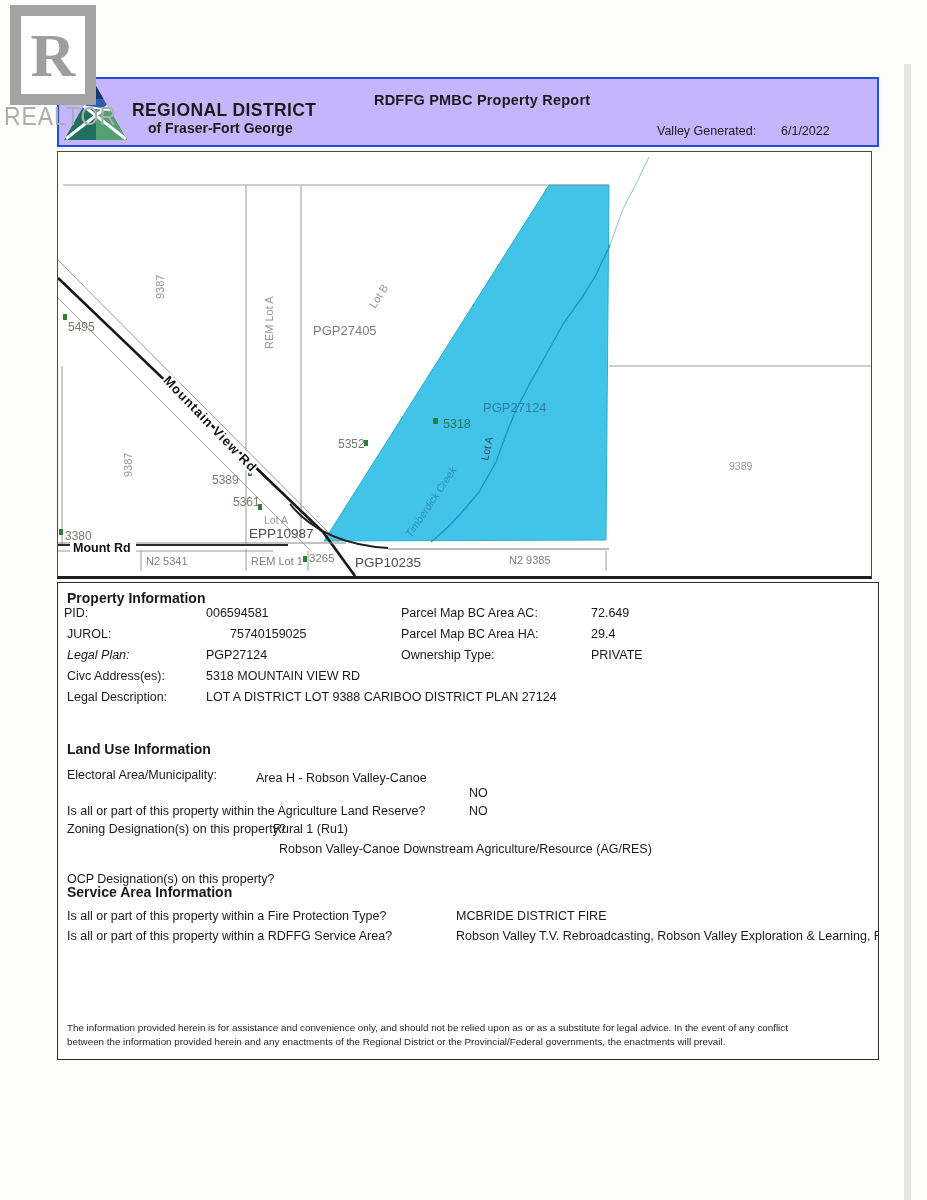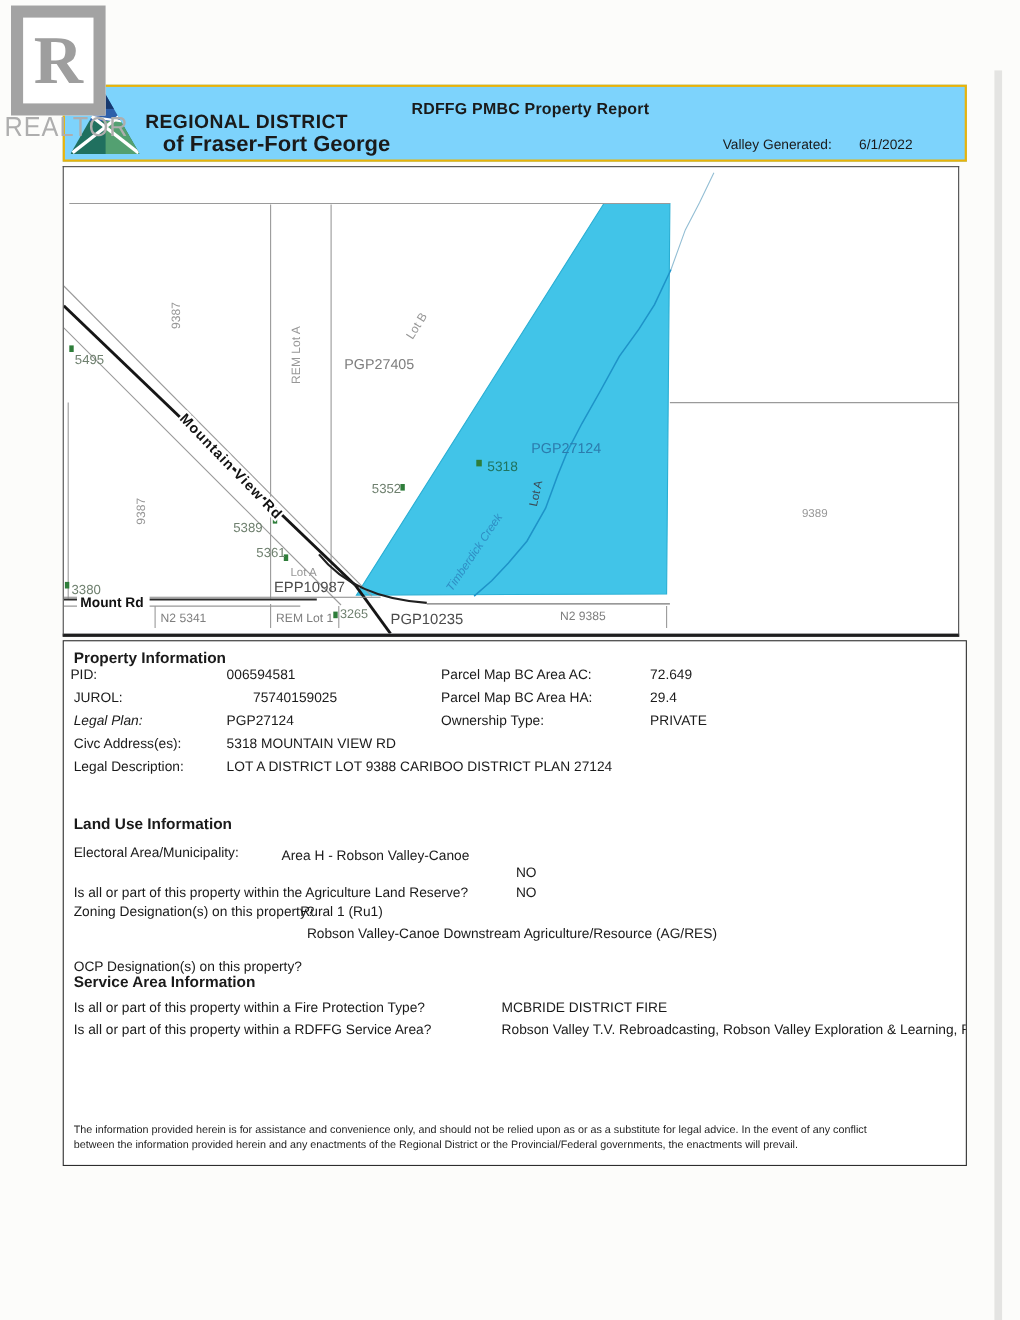--- a/index.html
+++ b/index.html
@@ -19,21 +19,21 @@
   }
   .wm-r{font-family:"Liberation Serif",serif;font-weight:bold;font-size:62px;color:#9e9e9e;line-height:1;}
   .wm-word{
     position:absolute;left:4px;top:102px;font-size:25px;color:#aeaeae;
     letter-spacing:1px;transform:scaleX(.92);transform-origin:left;
   }
 
   
   .hdr{
     position:absolute;left:57px;top:77px;width:818px;height:66px;
-    background:#7dd3fc;border:2px solid #eab308;z-index:10;
+    background:#c4b5fd;border:2px solid #1d4ed8;z-index:10;
   }
   .logo{position:absolute;left:5px;top:6px;width:63px;height:55px;z-index:60;}
   .logo .tri{
     position:absolute;inset:0;
     clip-path:polygon(50% 0,0 100%,100% 100%);
     background:linear-gradient(180deg,#2e5fa9 0%,#2e5fa9 46%,#20705f 46%,#20705f 100%);
   }
   .logo .tri .rgt{
     position:absolute;left:50%;top:46%;right:0;bottom:0;background:#53a071;
   }
@@ -43,21 +43,21 @@
   }
   .logo .tri .s1,.logo .tri .s2{
     position:absolute;left:-10%;top:52%;width:120%;height:3px;background:#fff;
   }
   .logo .tri .s1{transform:rotate(38deg);}
   .logo .tri .s2{transform:rotate(-38deg);}
   .logo .tri .s3{
     position:absolute;left:18%;top:40%;width:64%;height:2px;background:#fff;transform:rotate(8deg);
   }
   .org1{position:absolute;left:73px;top:21px;font-size:17.5px;font-weight:bold;letter-spacing:.4px;}
-  .org2{position:absolute;left:89px;top:41px;font-size:20px;font-weight:bold;}
+  .org2{position:absolute;left:89px;top:41px;font-size:14px;font-weight:bold;}
   .rpt-title{position:absolute;left:315px;top:13px;font-size:14.5px;font-weight:bold;letter-spacing:.2px;}
   .gen-lbl{position:absolute;left:598px;top:45px;font-size:12.5px;}
   .gen-date{position:absolute;left:722px;top:45px;font-size:12.5px;}
 
   
   .mapbox{
     position:absolute;left:57px;top:151px;width:813px;height:424px;
     background:#fff;border:1px solid #4a4a4a;border-bottom:3px solid #1e1e1e;z-index:5;
   }
   .mapbox svg{position:absolute;left:0;top:0;}

